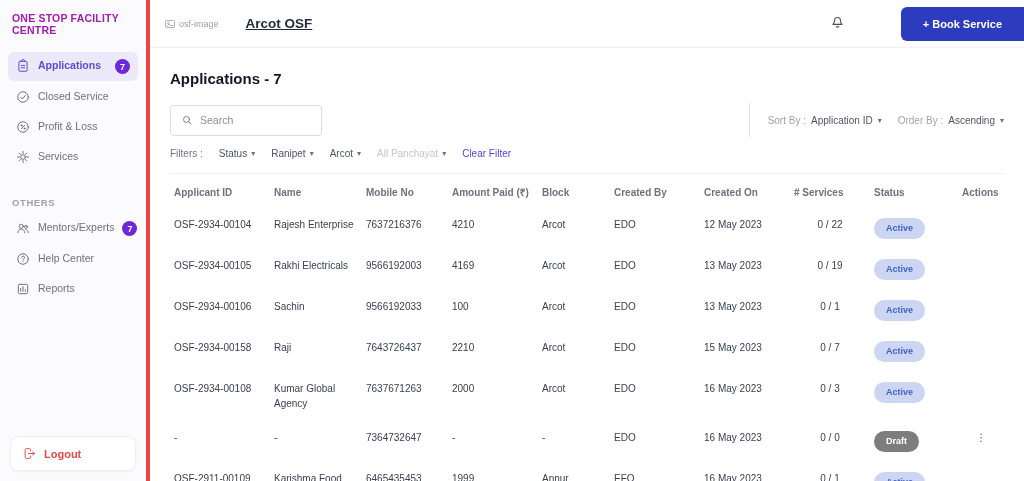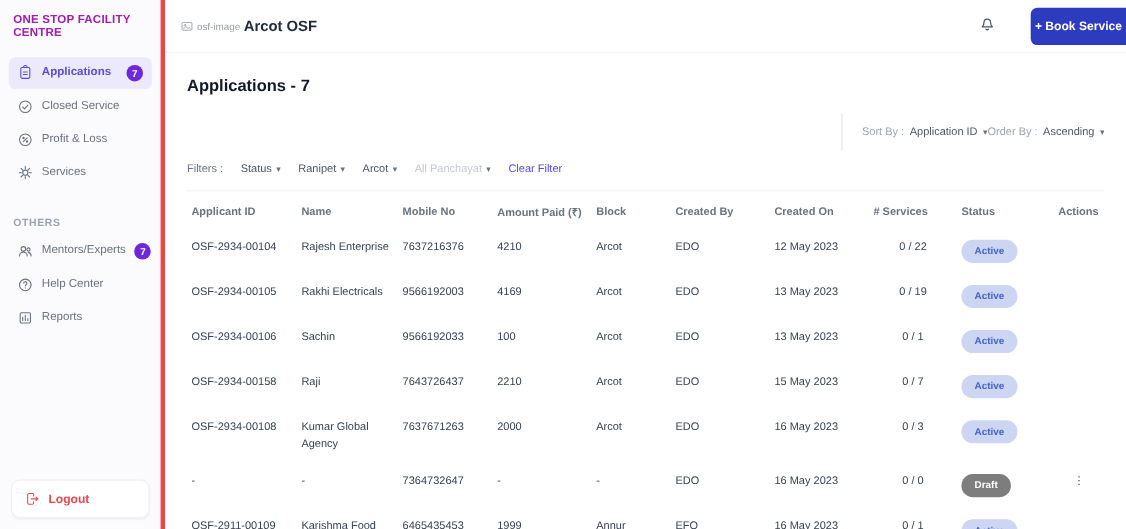--- a/index.html
+++ b/index.html
@@ -45,51 +45,51 @@
     padding:10px 12px; color:#e5484d; font-size:11px; font-weight:bold;
     display:flex; align-items:center; gap:8px; cursor:pointer;
     box-shadow:0 1px 2px rgba(0,0,0,.04);
   }
   .logout-btn svg { width:13px; height:13px; stroke:#e5484d; fill:none; stroke-width:1.8; stroke-linecap:round; stroke-linejoin:round; }
 
   
   .topbar {
     position:absolute; left:150px; right:0; top:0; height:48px;
     background:#fff; border-bottom:1px solid #f0f0f0;
-    display:flex; align-items:center; padding:0 0 0 14px; gap:3px;
+    display:flex; align-items:center; padding:0 0 0 14px; gap:27px;
   }
   .osf-image { display:flex; align-items:center; gap:3px; color:#9aa0a6; font-size:9px; }
   .osf-image svg { width:12px; height:12px; stroke:#9aa0a6; fill:none; stroke-width:1.6; }
-  .topbar-title { font-size:13.5px; font-weight:bold; color:#1f2937; }
+  .topbar-title { font-size:13.5px; font-weight:bold; color:#1f2937;text-decoration:underline; }
   .bell { margin-left:auto; margin-right:28px; cursor:pointer; }
   .bell svg { width:17px; height:17px; stroke:#4b5563; fill:none; stroke-width:1.6; stroke-linecap:round; stroke-linejoin:round; }
   .book-btn {
     background:#2d3cbe; color:#fff; border:none; cursor:pointer;
     font-size:11px; font-weight:bold; font-family:inherit;
-    padding:10px 4px; border-radius:6px 0 0 6px; height:34px;
+    padding:10px 22px; border-radius:6px 0 0 6px; height:34px;
   }
 
   
   .main { position:absolute; left:150px; top:48px; right:0; bottom:0; padding:14px 20px 0 20px; }
   .page-heading { font-size:15px; font-weight:bold; color:#111827; margin:8px 0 16px; }
 
   .controls { display:flex; align-items:center; }
   .search-box {
     display:flex; align-items:center; gap:7px;
     border:1px solid #ddd; border-radius:4px; padding:0 10px;
     width:152px; height:31px;
   }
   .search-box svg { width:12px; height:12px; stroke:#6b7280; fill:none; stroke-width:1.8; stroke-linecap:round; flex:0 0 auto; }
   .search-box input {
     border:none; outline:none; width:100%; font-size:10.5px;
     font-family:inherit; color:#374151; background:transparent;
   }
   .search-box input::placeholder { color:#8b8f98; }
   .sort-area {
-    margin-left:auto; display:flex; align-items:center; 
+    margin-left:auto; display:flex; align-items:center; gap:16px;
     border-left:1px solid #e3e3e6; padding-left:18px; height:34px;
     font-size:10px; color:#9ca3af; white-space:nowrap; overflow:hidden;
   }
   .sort-group { display:flex; align-items:center; gap:5px; cursor:pointer; }
   .sort-value { color:#4b5563; }
   .caret { font-size:8px; color:#6b7280; }
 
   .filters-row {
     margin-top:11px; display:flex; align-items:center; gap:16px;
     font-size:10px; color:#6b7280;
@@ -216,20 +216,27 @@
           <path d="M10.4 19a1.9 1.9 0 0 0 3.2 0"></path>
         </svg>
     </span>
     <button class="book-btn">+ Book Service</button>
   </header>
 
   <main class="main">
     <h1 class="page-heading">Applications -  7</h1>
 
     <div class="controls">
+      <div class="search-box">
+        <svg viewBox="0 0 24 24">
+            <circle cx="11" cy="11" r="6"></circle>
+            <path d="M15.5 15.5L20 20"></path>
+          </svg>
+        <input type="text" placeholder="Search" style="">
+      </div>
       <div class="sort-area">
         <span class="sort-group">
           <span>Sort By :</span>
           <span class="sort-value">Application ID</span>
           <span class="caret">▾</span>
         </span>
         <span class="sort-group">
           <span>Order By :</span>
           <span class="sort-value">Ascending</span>
           <span class="caret">▾</span>

